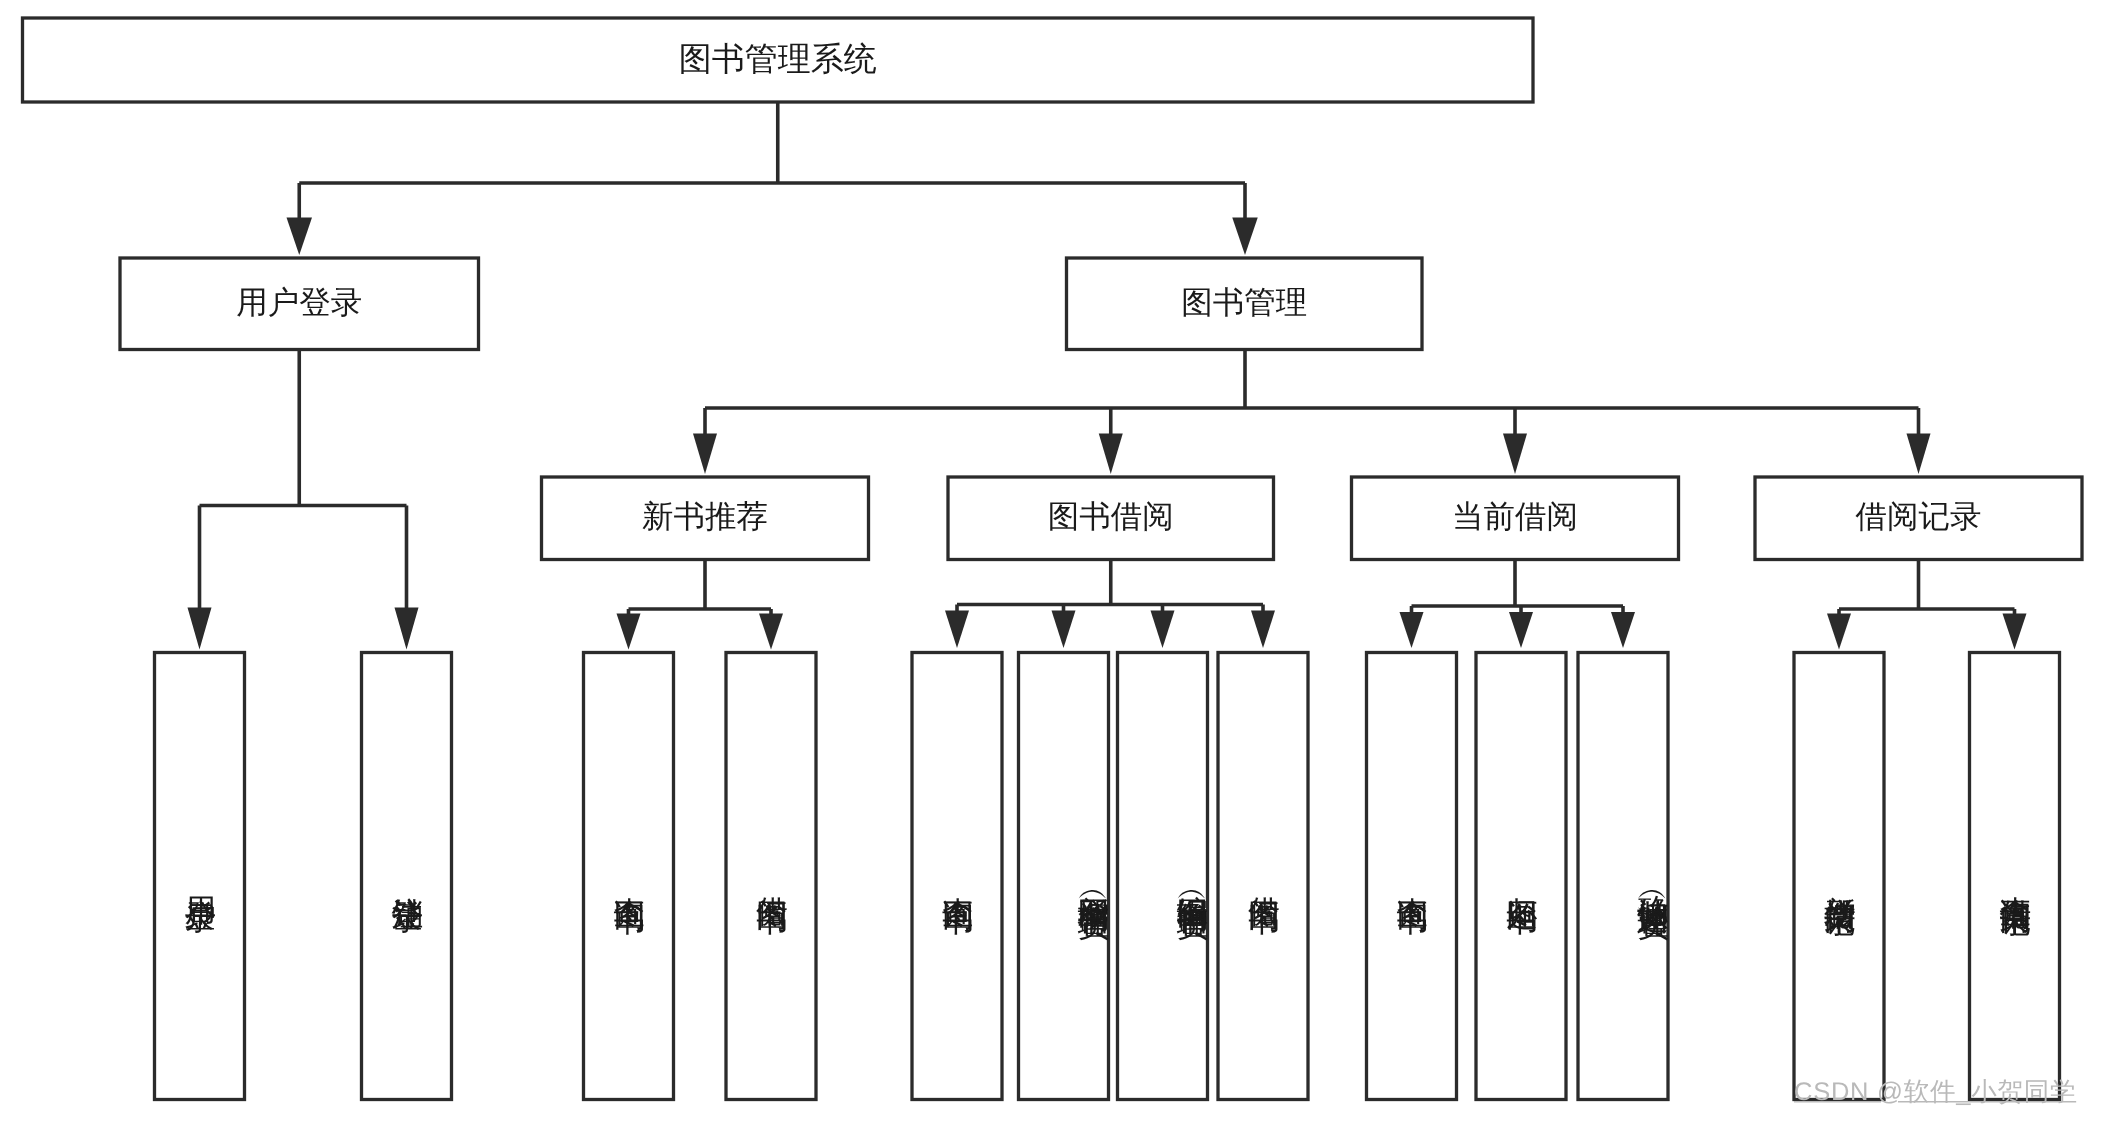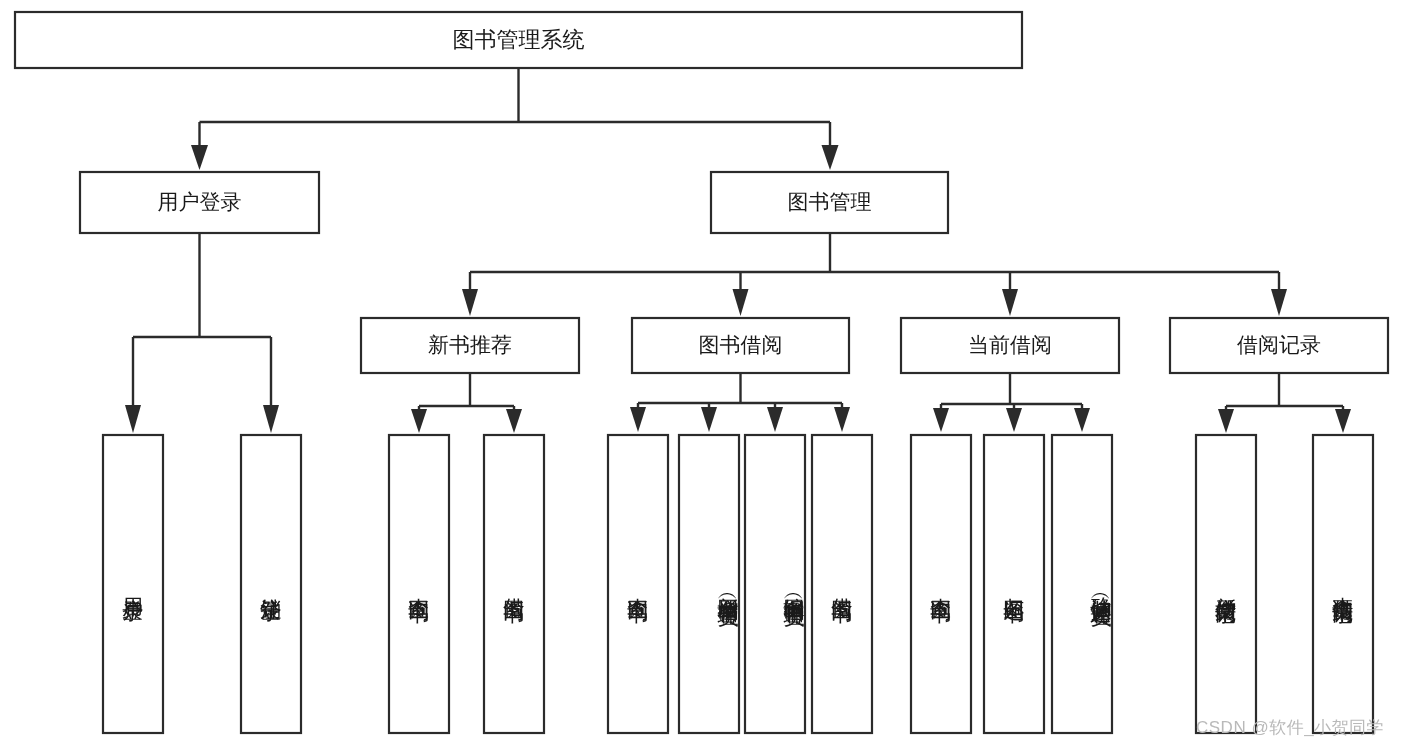--- a/index.html
+++ b/index.html
@@ -232,15 +232,15 @@
   <div class="leaf-label" style="left:745px; top:441px; width:60px; height:292px;">编辑图书（管理员）</div>
   <div class="leaf-label center-v" style="left:812px; top:435px; width:60px; height:298px;">借阅图书</div>
 
   <div class="leaf-label center-v" style="left:911px; top:435px; width:60px; height:298px;">查询图书</div>
   <div class="leaf-label center-v" style="left:984px; top:435px; width:60px; height:298px;">归还图书</div>
   <div class="leaf-label" style="left:1052px; top:441px; width:60px; height:292px;">确认归还（管理员）</div>
 
   <div class="leaf-label center-v" style="left:1196px; top:435px; width:60px; height:298px;">新增借阅记录</div>
   <div class="leaf-label center-v" style="left:1313px; top:435px; width:60px; height:298px;">查询借阅记录</div>
 
-  <div class="watermark" style="left:1196px; top:716px;">CSDN @软件_小贺同学</div>
+  <div class="watermark" style="left:1196px; top:716px;text-decoration:underline;">CSDN @软件_小贺同学</div>
 
 </div>
 
 </body></html>

